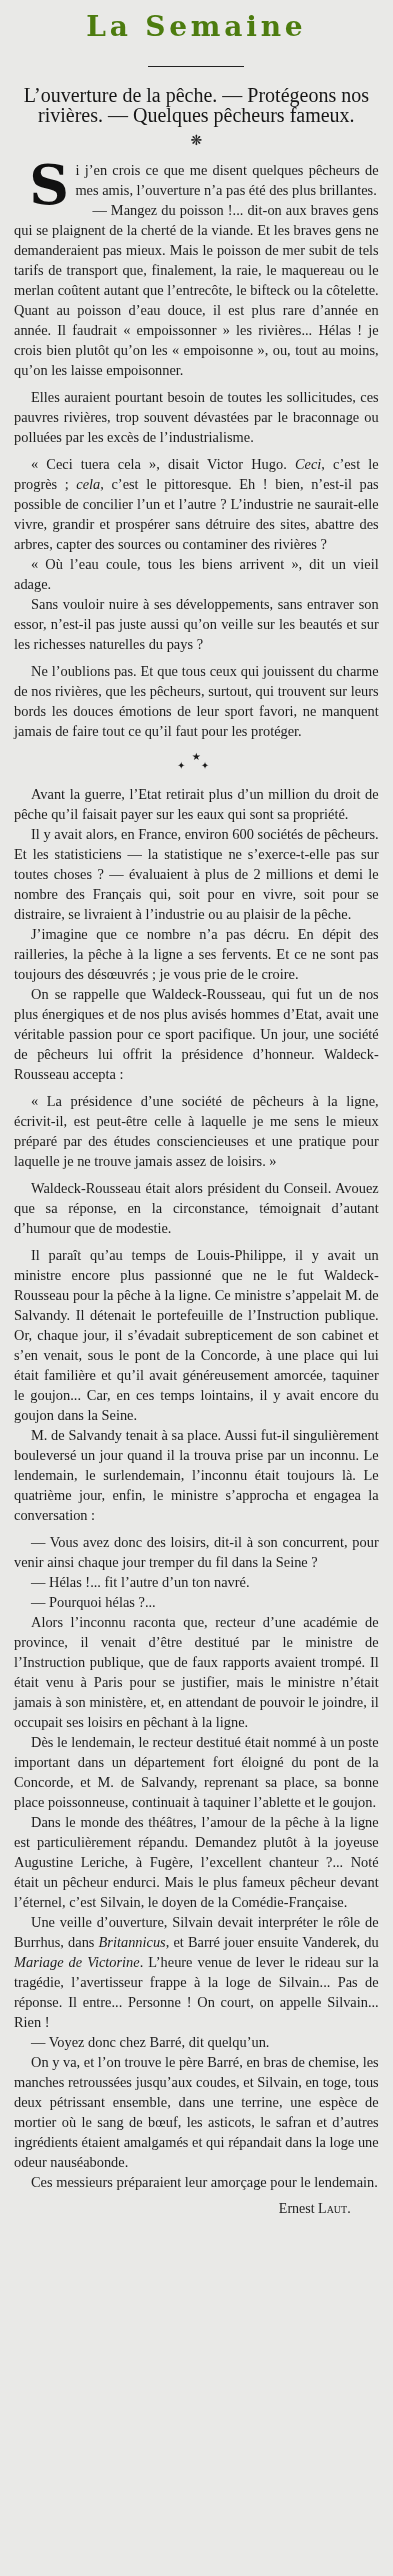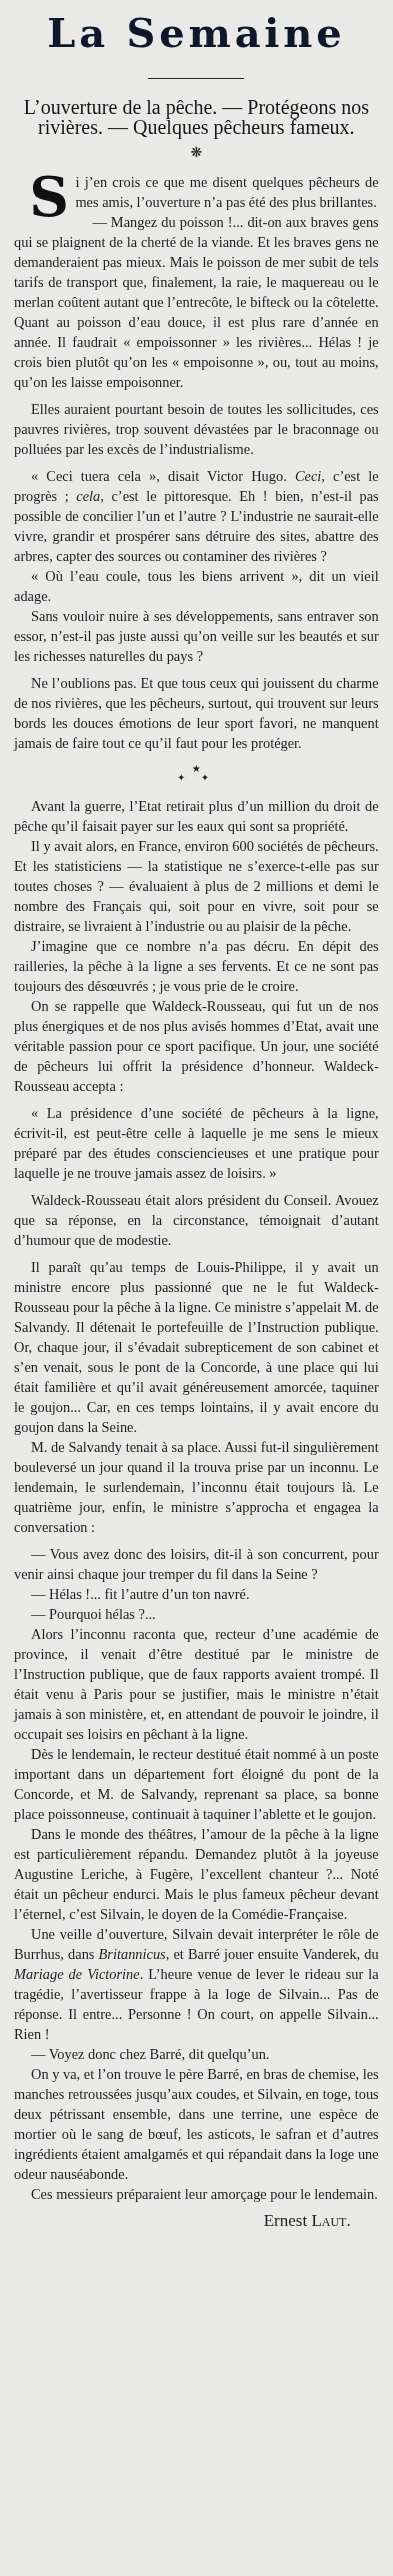--- a/index.html
+++ b/index.html
@@ -12,25 +12,25 @@
   }
   .page {
     width: 394px;
     box-sizing: border-box;
     padding: 3.8px 15.3px 19px 14px;
   }
   .masthead {
     text-align: center;
     font-family: "DejaVu Serif", "Liberation Serif", serif;
     font-weight: bold;
-    font-size: 40px;
+    font-size: 28px;
     letter-spacing: 3.8px;
     line-height: 1;
     margin: 9px 0 0 0;
-    color: #0f172a;
+    color: #4d7c0f;
   }
   .rule {
     width: 96px;
     height: 0;
     border-top: 1.3px solid #222;
     margin: 25.5px auto 18px auto;
   }
   .subtitle {
     text-align: center;
     font-size: 20px;
@@ -75,21 +75,21 @@
     text-align: center;
     margin: 11.5px 0 14px 0;
     font-size: 10.2px;
     line-height: 9px;
     color: #1a1a1a;
   }
   .stars .top { display: block; }
   .stars .bottom { display: block; letter-spacing: 6.4px; }
   .signature {
     text-align: right;
-    font-size: 17px;
+    font-size: 14px;
     margin-top: 6.4px;
     padding-right: 28px;
   }
   .signature .sc { font-variant: small-caps; }
   em { }
 </style>
 </head>
 <body>
 
 <div class="page">

